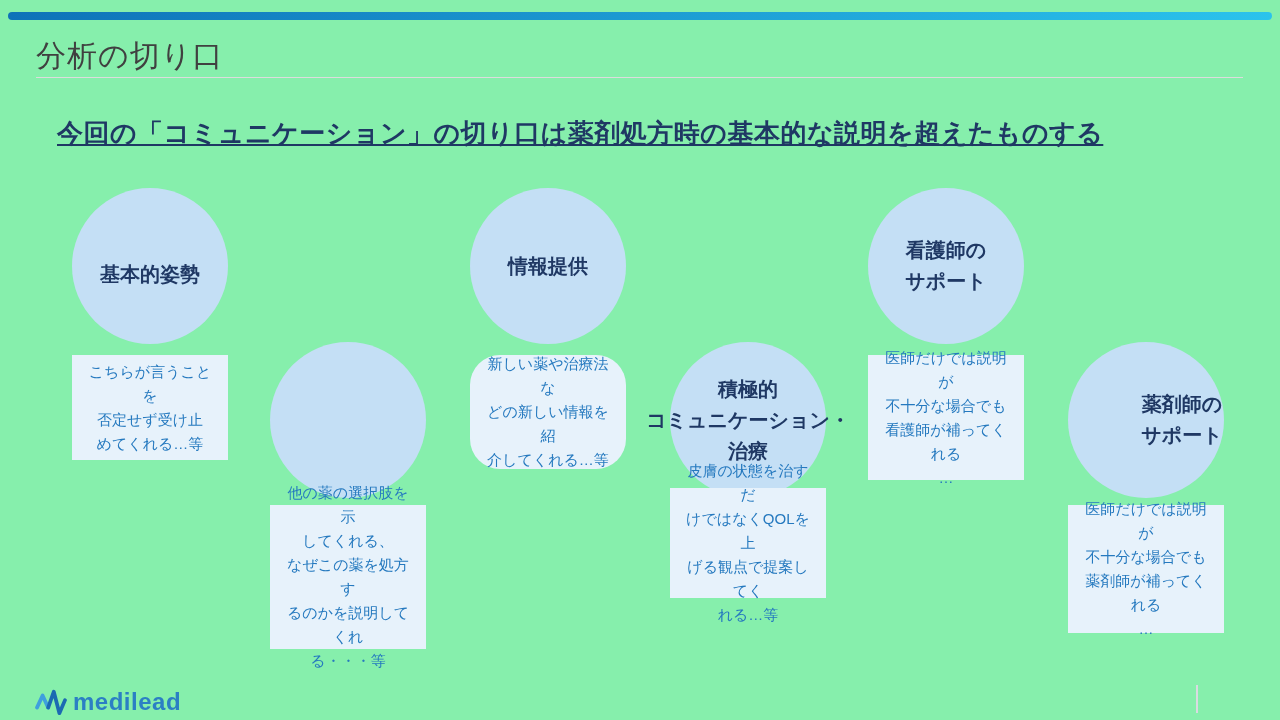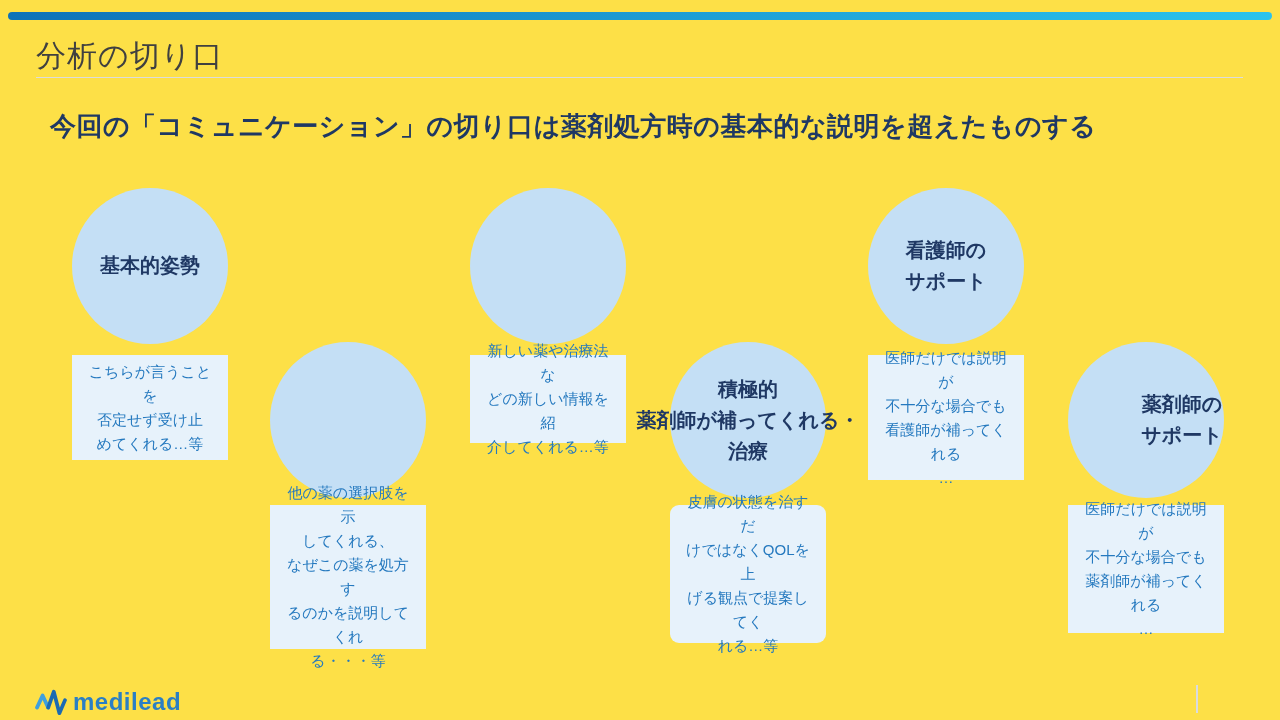--- a/index.html
+++ b/index.html
@@ -8,21 +8,21 @@
     width: 1280px;
     height: 720px;
     background: #ffffff;
     font-family: "Liberation Sans", "DejaVu Sans", sans-serif;
     overflow: hidden;
   }
   .slide {
     position: relative;
     width: 1280px;
     height: 720px;
-    background: #fde047;
+    background: #86efac;
   }
   .top-bar {
     position: absolute;
     left: 8px;
     top: 12px;
     width: 1264px;
     height: 8px;
     border-radius: 4px;
     background: linear-gradient(90deg, var(--accent-bar-left, #0e72b8), var(--accent-bar-right, #2bc3ec));
   }
@@ -42,26 +42,27 @@
     left: 36px;
     top: 77px;
     width: 1207px;
     height: 1px;
     background: #dcdcdc;
   }
   .slide-message {
     position: absolute;
     left: 44px;
     top: 103px;
-    margin: 6px;
+    margin: 13px;
     font-size: 26px;
     font-weight: 700;
     color: var(--subtitle, #1f3864);
     letter-spacing: 0.5px;
     white-space: nowrap;
+    text-decoration: underline;
   }
   .circle {
     position: absolute;
     width: 156px;
     height: 156px;
     border-radius: 50%;
     background: var(--circle-fill, #c4dff5);
   }
   .circle-label {
     position: absolute;
@@ -88,31 +89,31 @@
     background: var(--note-fill, #e7f2fb);
     color: var(--note-text, #2579bf);
     font-size: 15px;
     line-height: 1.6;
     white-space: pre-line;
     padding: 0 16px;
     box-sizing: border-box;
   }
   
   .c1 { left: 72px;   top: 188px; }
-  .l1 { left: 38px;   top: 187px; }
+  .l1 { left: 38px;   top: 196px; }
   .n1 { left: 72px;   top: 355px; height: 105px; }
   .c2 { left: 270px;  top: 342px; }
   .l2 { left: 236px;  top: 342px; }
   .n2 { left: 270px;  top: 505px; height: 144px; }
   .c3 { left: 470px;  top: 188px; }
   .l3 { left: 436px;  top: 188px; }
-  .n3 { left: 470px;  top: 355px; height: 88px; }
+  .n3 { left: 470px;  top: 355px; height: 114px; border-radius: 30px; }
   .c4 { left: 670px;  top: 342px; }
   .l4 { left: 636px;  top: 342px; }
-  .n4 { left: 670px;  top: 505px; height: 138px; border-radius: 9px; }
+  .n4 { left: 670px;  top: 488px; height: 110px; }
   .c5 { left: 868px;  top: 188px; }
   .l5 { left: 834px;  top: 188px; text-align: center; }
   .n5 { left: 868px;  top: 355px; height: 125px; }
   .c6 { left: 1068px; top: 342px; }
   .l6 { left: 1070px; top: 342px; }
   .n6 { left: 1068px; top: 505px; height: 128px; }
 
   .footer-logo {
     position: absolute;
     left: 35px;
@@ -156,27 +157,28 @@
 めてくれる…等</div>
 
   <div class="circle c2"></div>
   <div class="note n2">他の薬の選択肢を示
 してくれる、
 なぜこの薬を処方す
 るのかを説明してくれ
 る・・・等</div>
 
   <div class="circle c3"></div>
+  <div class="circle-label l3">情報提供</div>
   <div class="note n3">新しい薬や治療法な
 どの新しい情報を紹
 介してくれる…等</div>
 
   <div class="circle c4"></div>
   <div class="circle-label l4">積極的
-薬剤師が補ってくれる・
+コミュニケーション・
 治療</div>
   <div class="note n4">皮膚の状態を治すだ
 けではなくQOLを上
 げる観点で提案してく
 れる…等</div>
 
   <div class="circle c5"></div>
   <div class="circle-label l5">看護師の
 サポート</div>
   <div class="note n5">医師だけでは説明が

